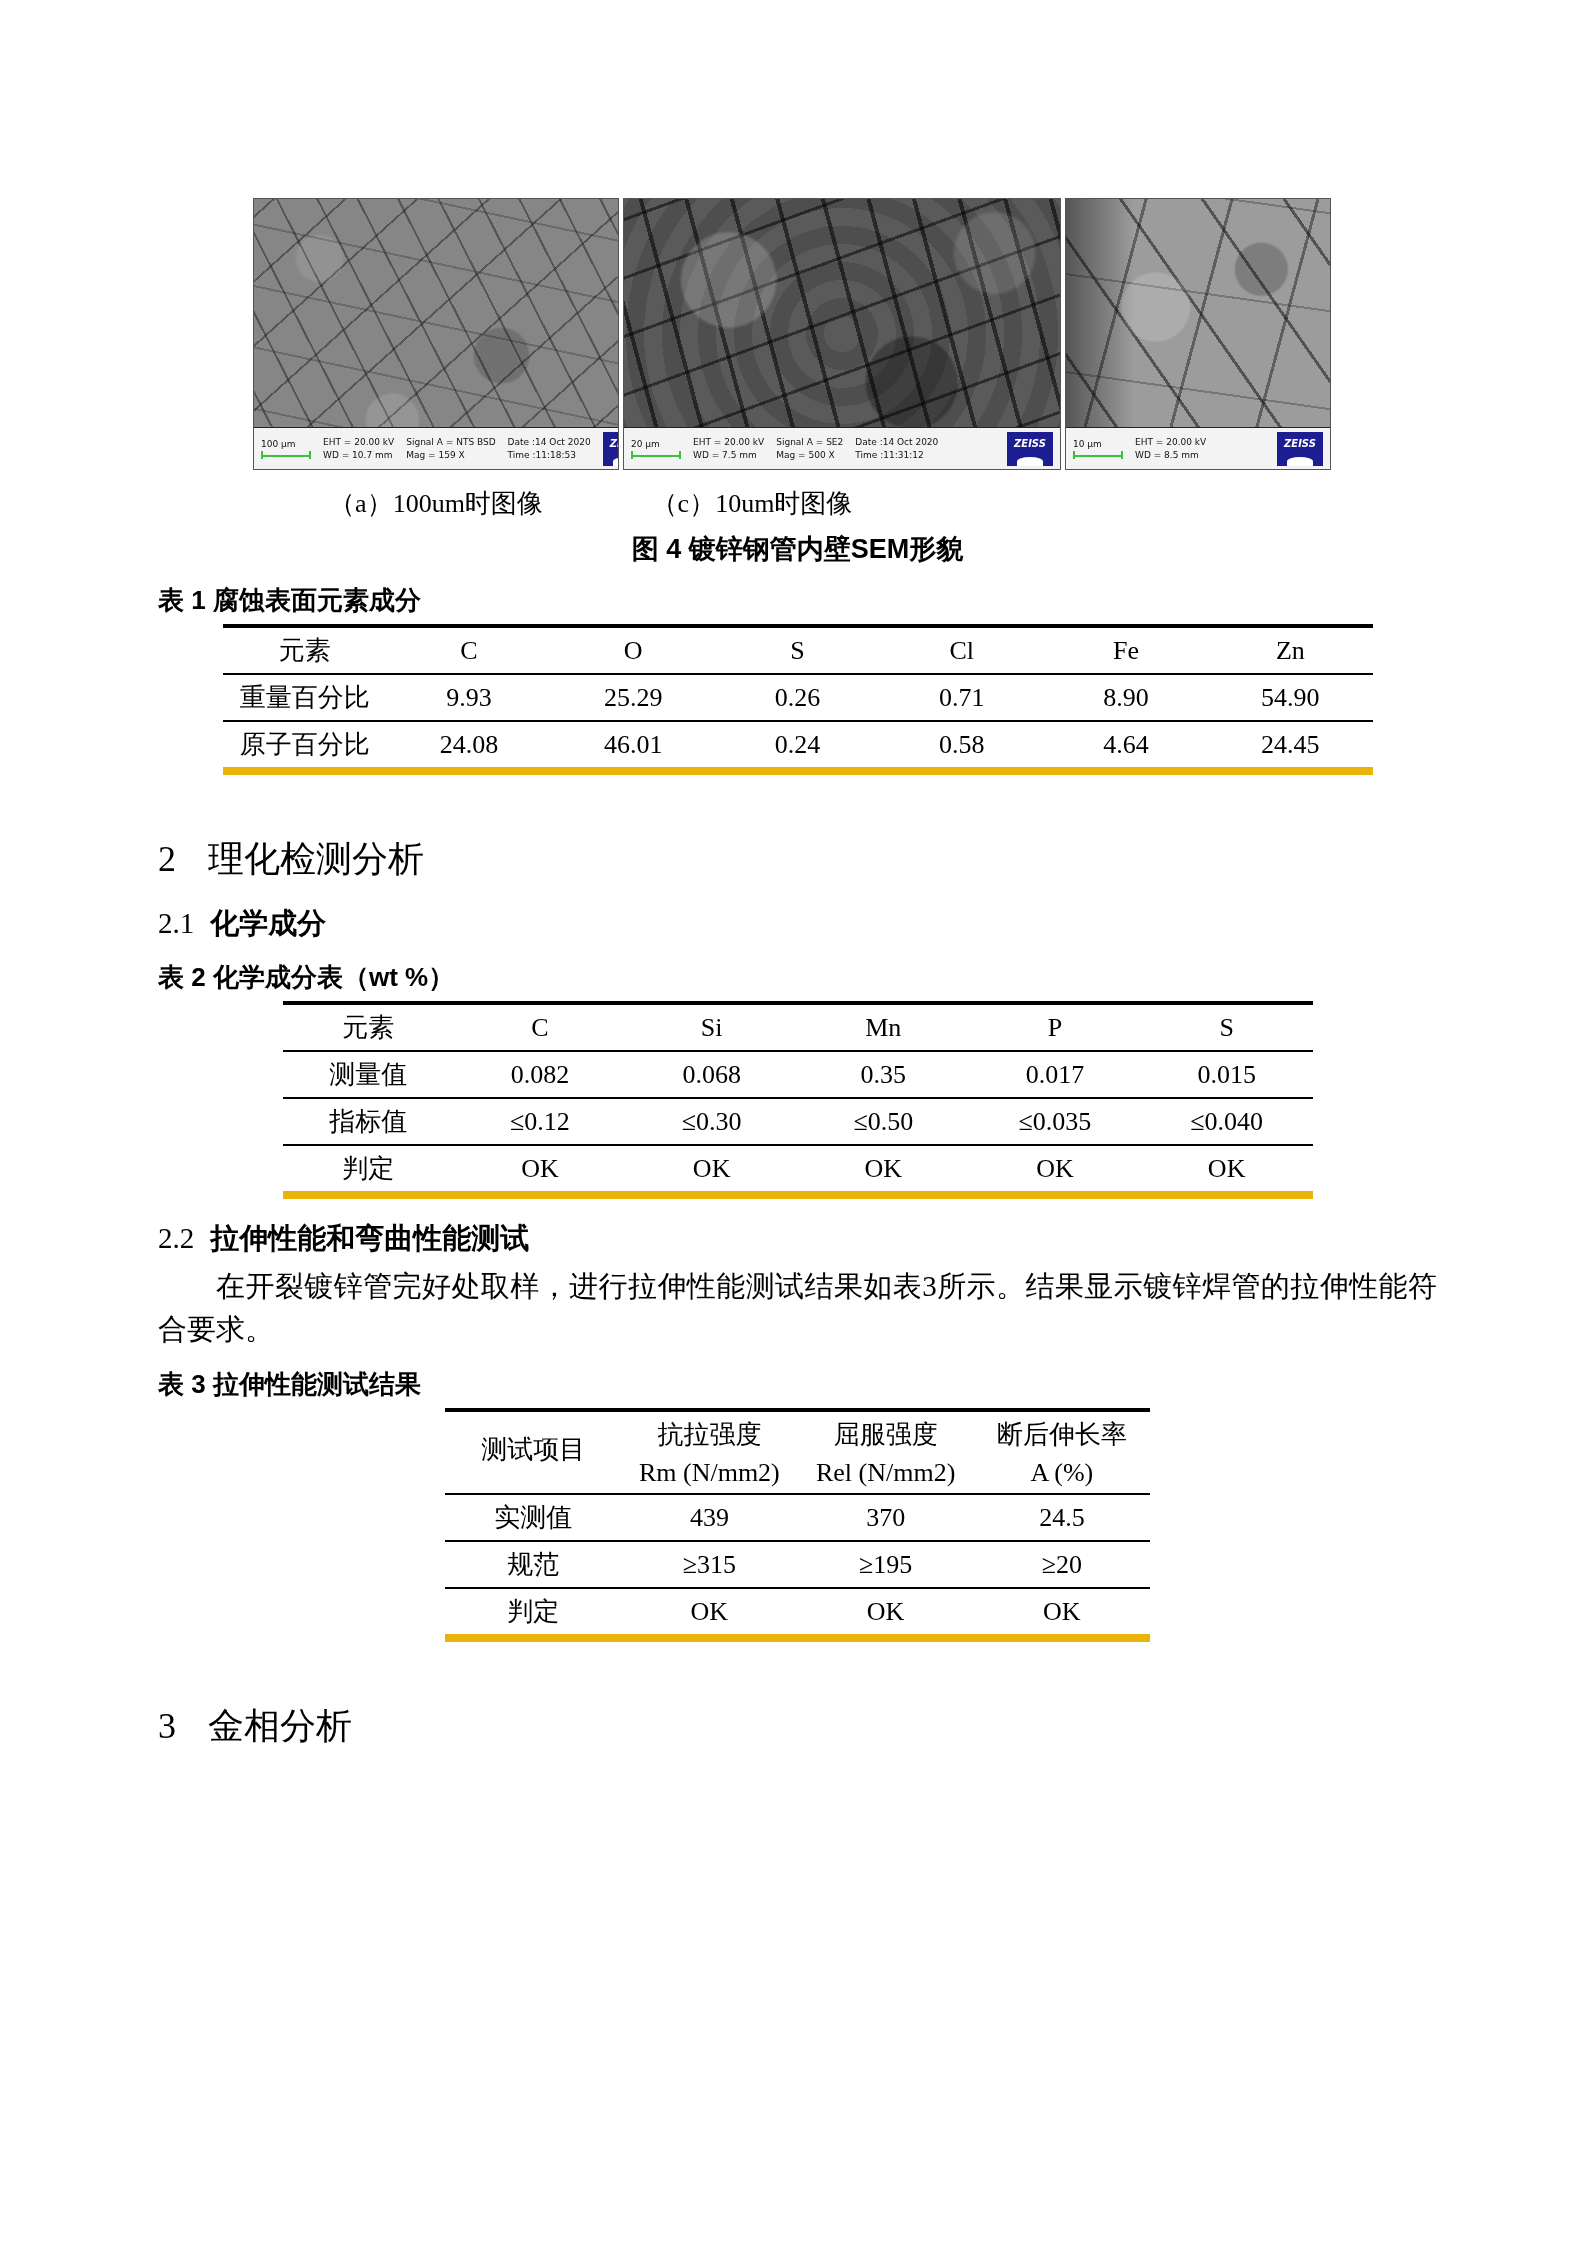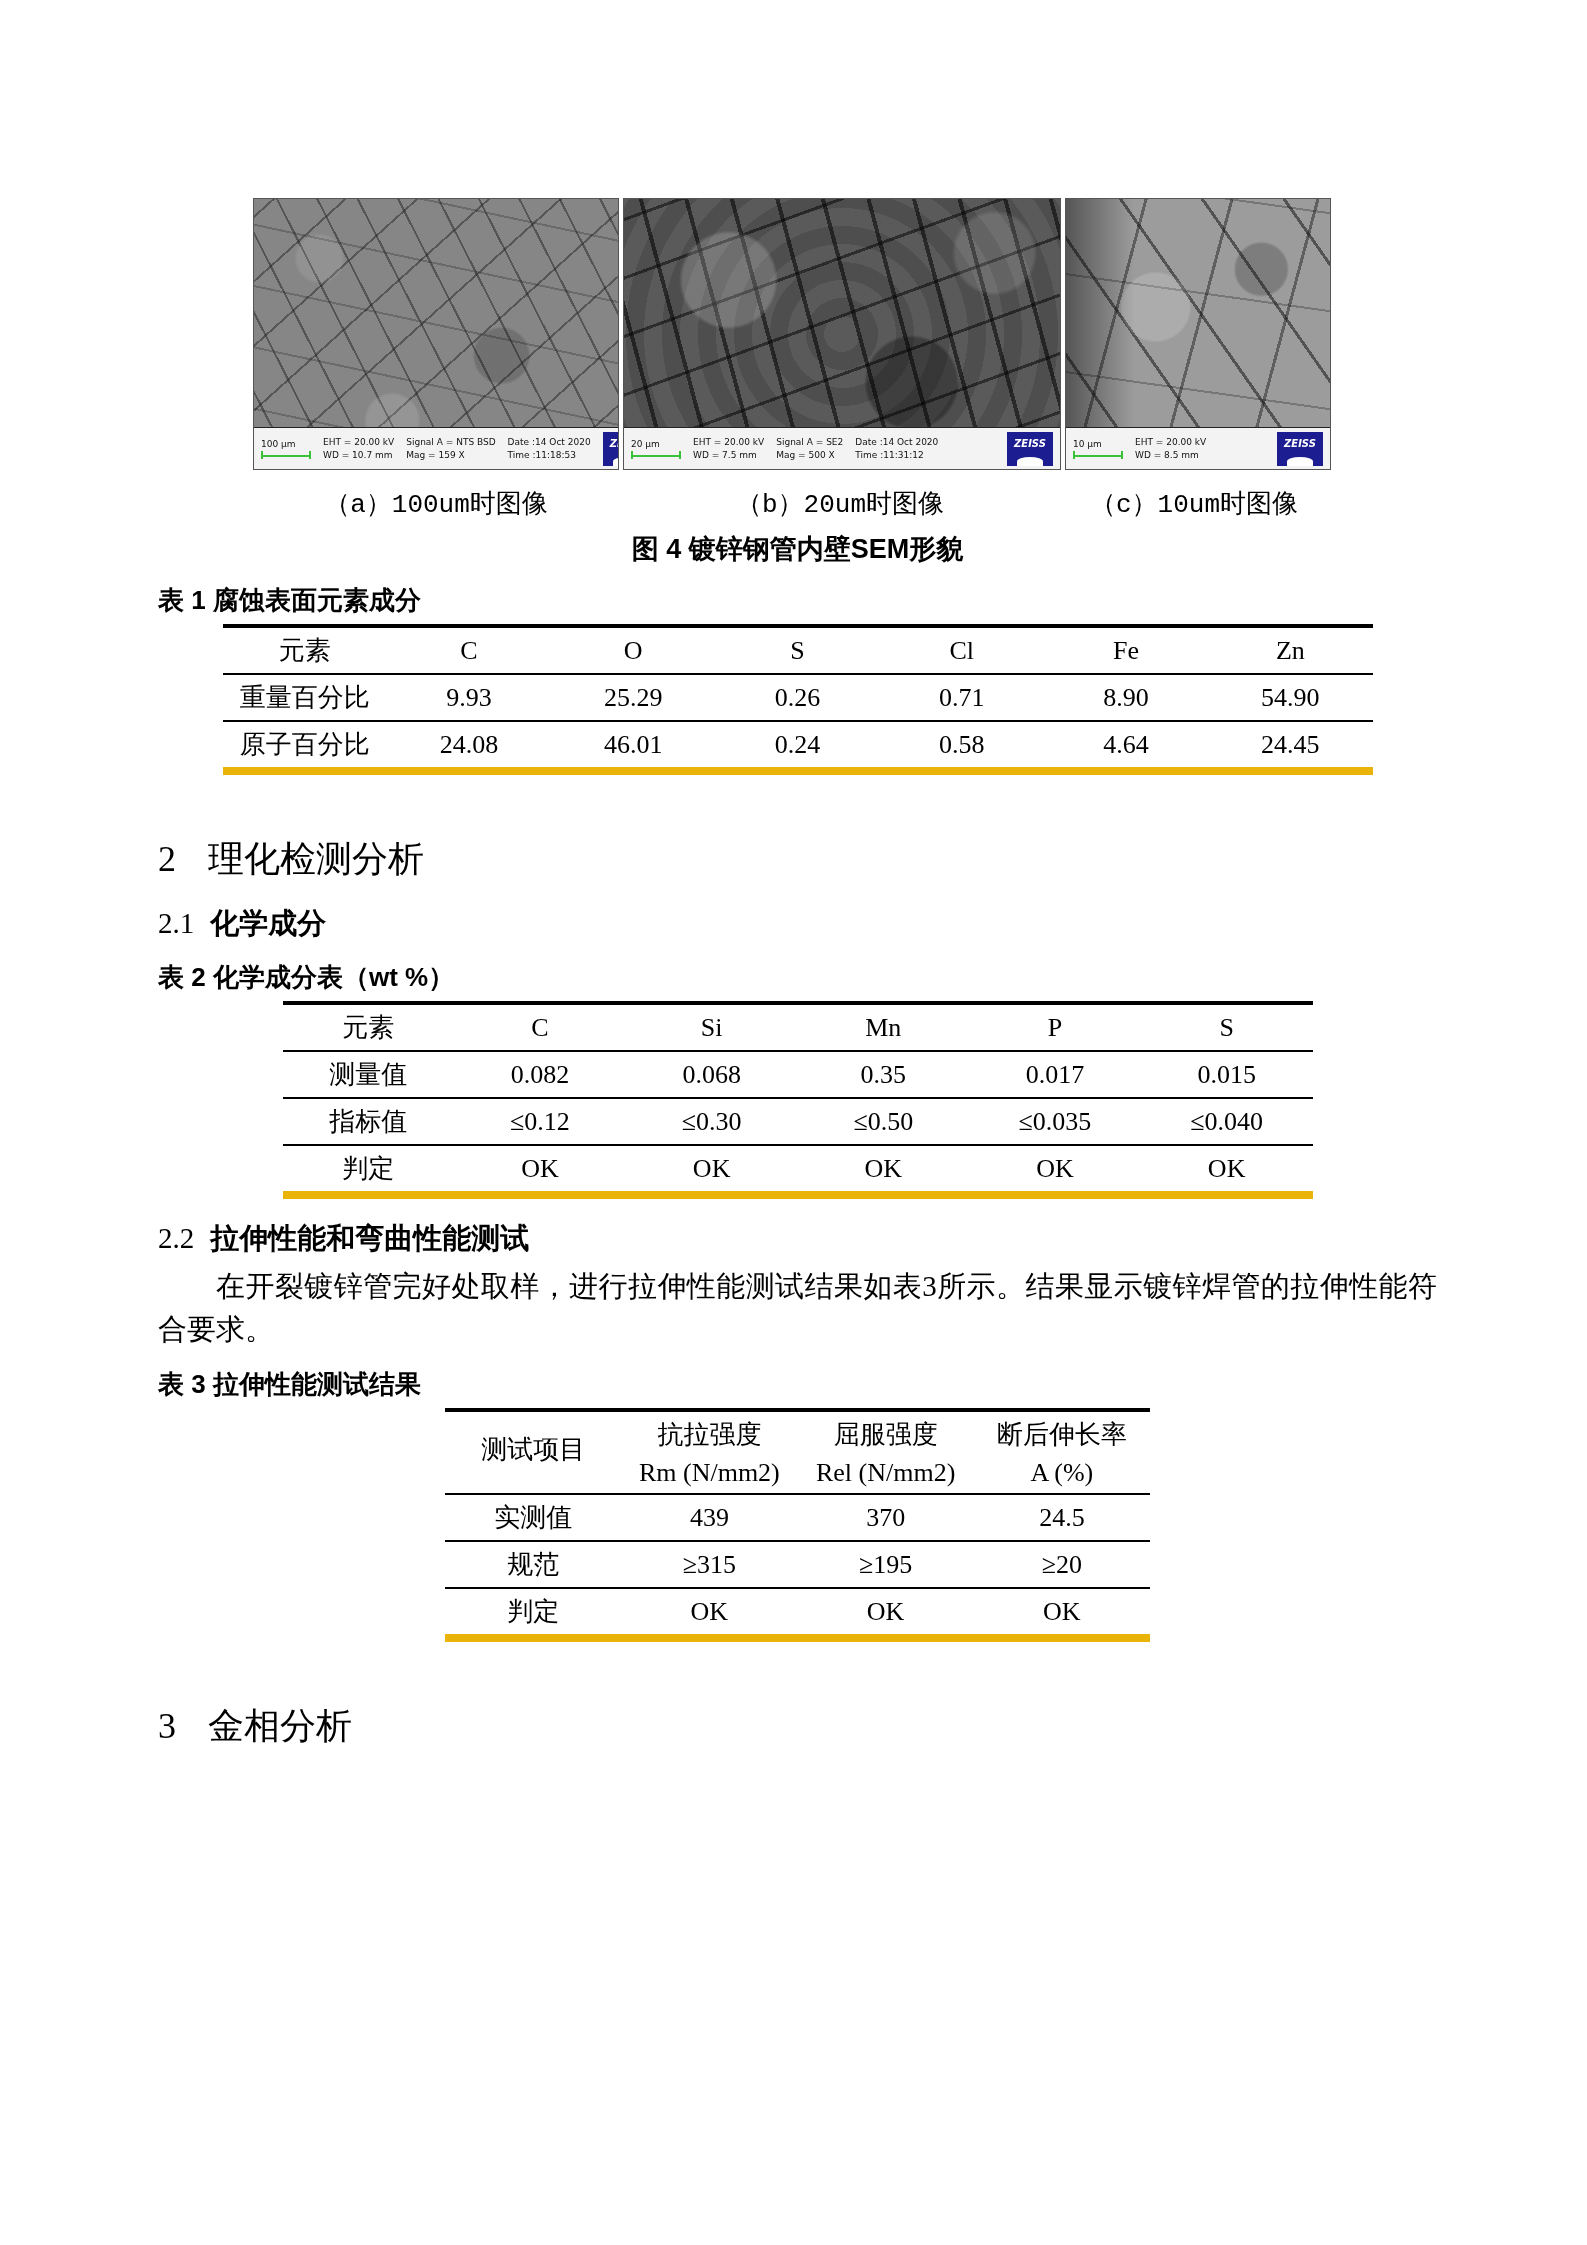--- a/index.html
+++ b/index.html
@@ -41,21 +41,21 @@
   .ib-col{display:flex;flex-direction:column;justify-content:center;}
   .scaleline{width:50px;height:8px;border-left:2px solid #39c139;border-right:2px solid #39c139;
     box-sizing:border-box;position:relative;margin-top:1px;}
   .scaleline::after{content:"";position:absolute;left:0;right:0;bottom:2px;border-bottom:2px solid #39c139;}
   .zeiss{margin-left:auto;flex:0 0 auto;width:46px;height:34px;background:#1d1d92;color:#fff;
     display:flex;align-items:flex-start;justify-content:center;font-weight:bold;font-style:italic;
     font-size:10px;padding-top:5px;box-sizing:border-box;position:relative;}
   .zeiss::after{content:"";position:absolute;bottom:0;left:50%;transform:translateX(-50%);
     width:26px;height:9px;background:#fff;border-radius:100% 100% 0 0;}
 
-  .cap-row{display:flex;margin-left:95px;margin-top:16px;font-size:26px;font-family:Liberation Mono, monospace;}
+  .cap-row{display:flex;margin-left:95px;margin-top:16px;font-size:26px;}
   .cap-row span{display:block;text-align:center;}
   .cap-a{width:366px;} .cap-b{width:442px;} .cap-c{width:266px;}
   .fig-caption{text-align:center;font-weight:bold;font-size:27px;margin-top:10px;
     font-family:"Liberation Sans","DejaVu Sans",sans-serif;}
 
   
   .para{font-size:29px;line-height:43px;text-align:justify;text-indent:2em;margin:6px 0 0;}
 
   
   .t-title{text-align:left;font-weight:bold;font-size:26px;margin:16px 0 6px;
@@ -141,21 +141,20 @@
         </div>
         <div class="zeiss">
           <span>ZEISS</span>
         </div>
       </div>
     </div>
   </div>
 
   <div class="cap-row">
     <span class="cap-a">（a）100um时图像</span>
-    <span class="cap-b">（b）20um时图像</span>
     <span class="cap-c">（c）10um时图像</span>
   </div>
 
   <div class="fig-caption">图 4 镀锌钢管内壁SEM形貌</div>
 
 
   <div class="t-title">表 1 腐蚀表面元素成分</div>
   <table class="t t1">
     <thead>
       <tr>

